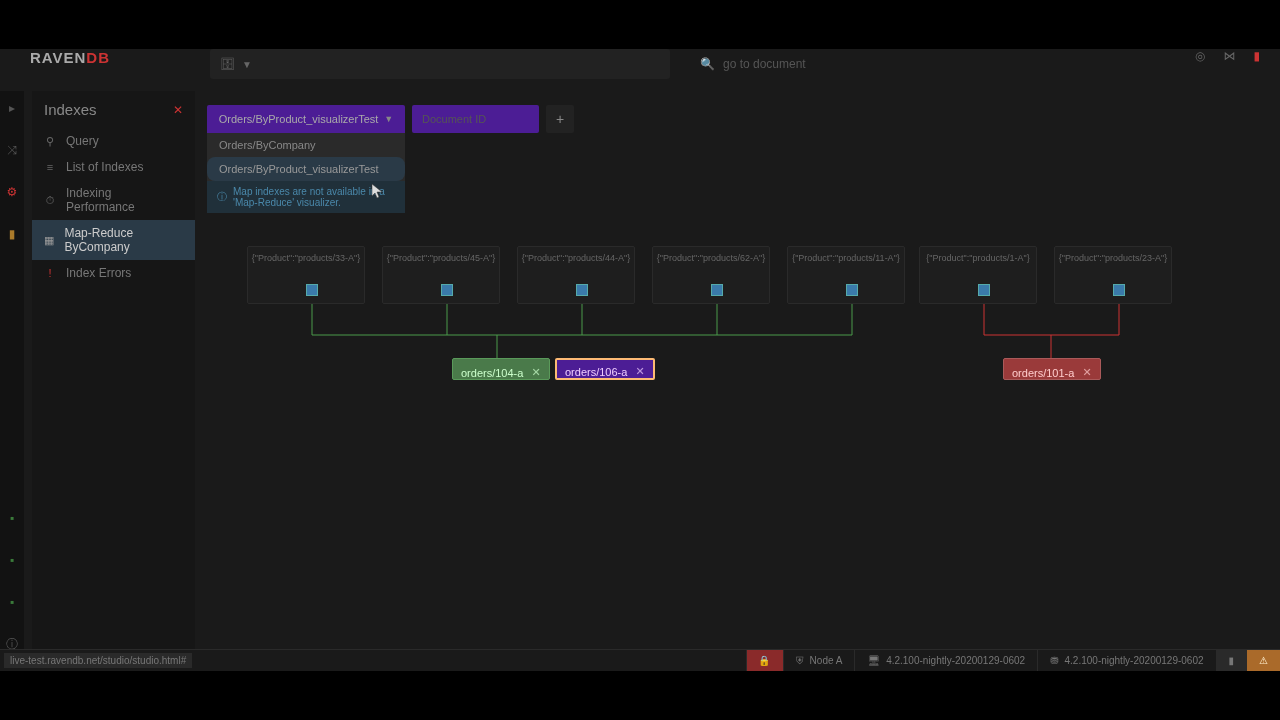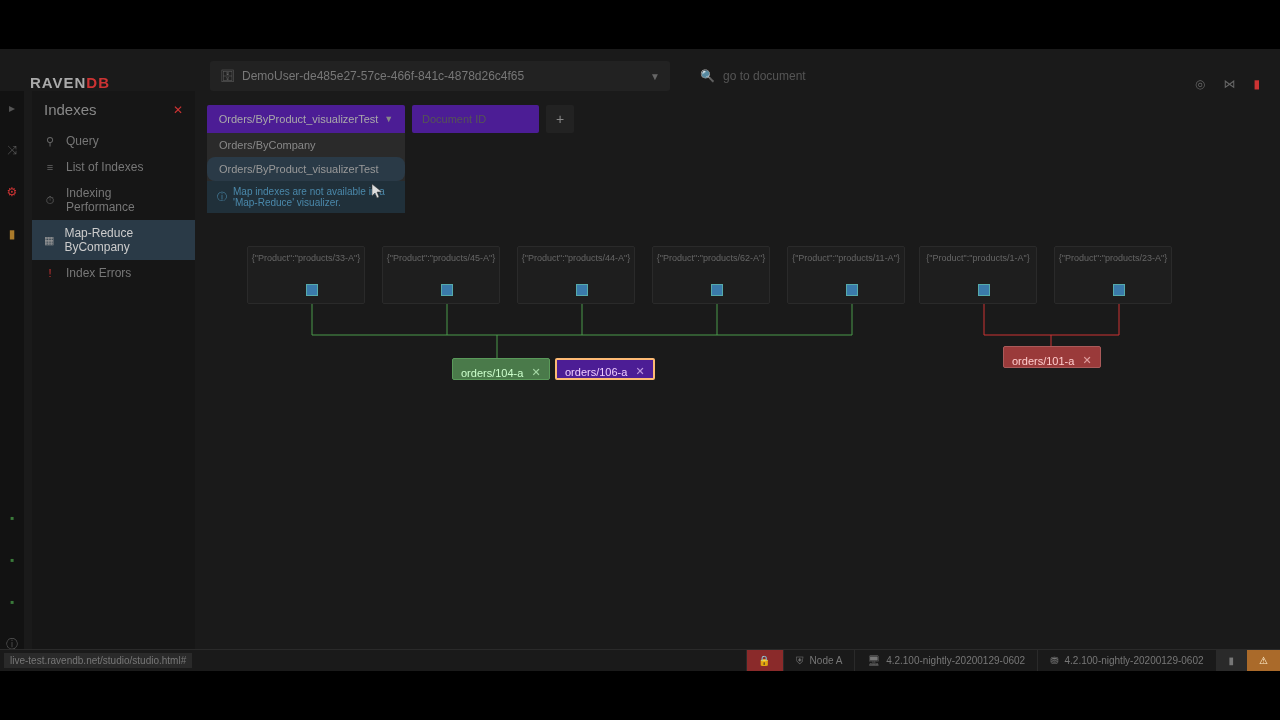--- a/index.html
+++ b/index.html
@@ -1,21 +1,21 @@
 <!DOCTYPE html>
 <html><head>
 <meta charset="utf-8">
 <style>
 * { margin: 0; padding: 0; box-sizing: border-box; font-family: -apple-system, BlinkMacSystemFont, 'Segoe UI', sans-serif; }
 body { background: #000; width: 1280px; height: 720px; overflow: hidden; position: relative; color: #888; font-size: 12px; }
 .top-blank { position: absolute; top: 0; left: 0; width: 1280px; height: 49px; background: #000; }
 .app { position: absolute; top: 49px; left: 0; width: 1280px; height: 622px; background: #1a1a1a; }
 
 
-.header { height: 42px; display: flex; align-items: flex-end; background: #1a1a1a; }
+.header { height: 42px; display: flex; align-items: flex-start; background: #1a1a1a; }
 .logo { width: 140px; display: flex; align-items: center; justify-content: center; }
 .logo-text { font-weight: bold; font-size: 15px; letter-spacing: 1px; }
 .logo-raven { color: #aaa; }
 .logo-db { color: #c33; }
 .db-selector { flex: 0 0 460px; height: 30px; background: #222; border-radius: 3px; margin-left: 70px; display: flex; align-items: center; padding: 0 10px; gap: 8px; }
 .db-selector .db-icon { width: 14px; height: 14px; color: #666; }
 .db-selector .db-name { flex: 1; color: #777; font-size: 12px; }
 .db-selector .caret { color: #666; font-size: 10px; }
 .doc-search { flex: 1; height: 30px; display: flex; align-items: center; margin-left: 30px; gap: 8px; }
 .doc-search .search-icon { color: #555; }
@@ -83,21 +83,20 @@
 <div class="top-blank"></div>
 
 <div class="app">
 
   <div class="header">
     <div class="logo">
       <span class="logo-text"><span class="logo-raven">RAVEN</span><span class="logo-db">DB</span></span>
     </div>
     <div class="db-selector">
       <span class="db-icon">🗄</span>
-      <span class="db-name">DemoUser-de485e27-57ce-466f-841c-4878d26c4f65</span>
       <span class="caret">▼</span>
     </div>
     <div class="doc-search">
       <span class="search-icon">🔍</span>
       <input placeholder="go to document" style="">
     </div>
     <div class="header-icons">
       <span>◎</span>
       <span>⋈</span>
       <span style="color:#c33">▮</span>
@@ -216,21 +215,21 @@
         </div>
         <div class="node" style="left: 906px; top: 38px;"></div>
         <div class="tag green" style="left: 245px; top: 112px;">
           <span>orders/104-a</span>
           <span class="x">✕</span>
         </div>
         <div class="tag purple" style="left: 348px; top: 112px;">
           <span>orders/106-a</span>
           <span class="x">✕</span>
         </div>
-        <div class="tag red" style="left: 796px; top: 100px;">
+        <div class="tag red" style="left: 796px; top: 112px;">
           <span>orders/101-a</span>
           <span class="x">✕</span>
         </div>
       </div>
   </div>
 
   <div class="cursor" style="left:371px; top:134px">
     <svg viewBox="0 0 14 18">
         <path d="M1 1 L1 13 L4 10 L6 15 L8 14 L6 9 L11 9 Z" fill="#ddd" stroke="#333" stroke-width="0.5"></path>
       </svg>

